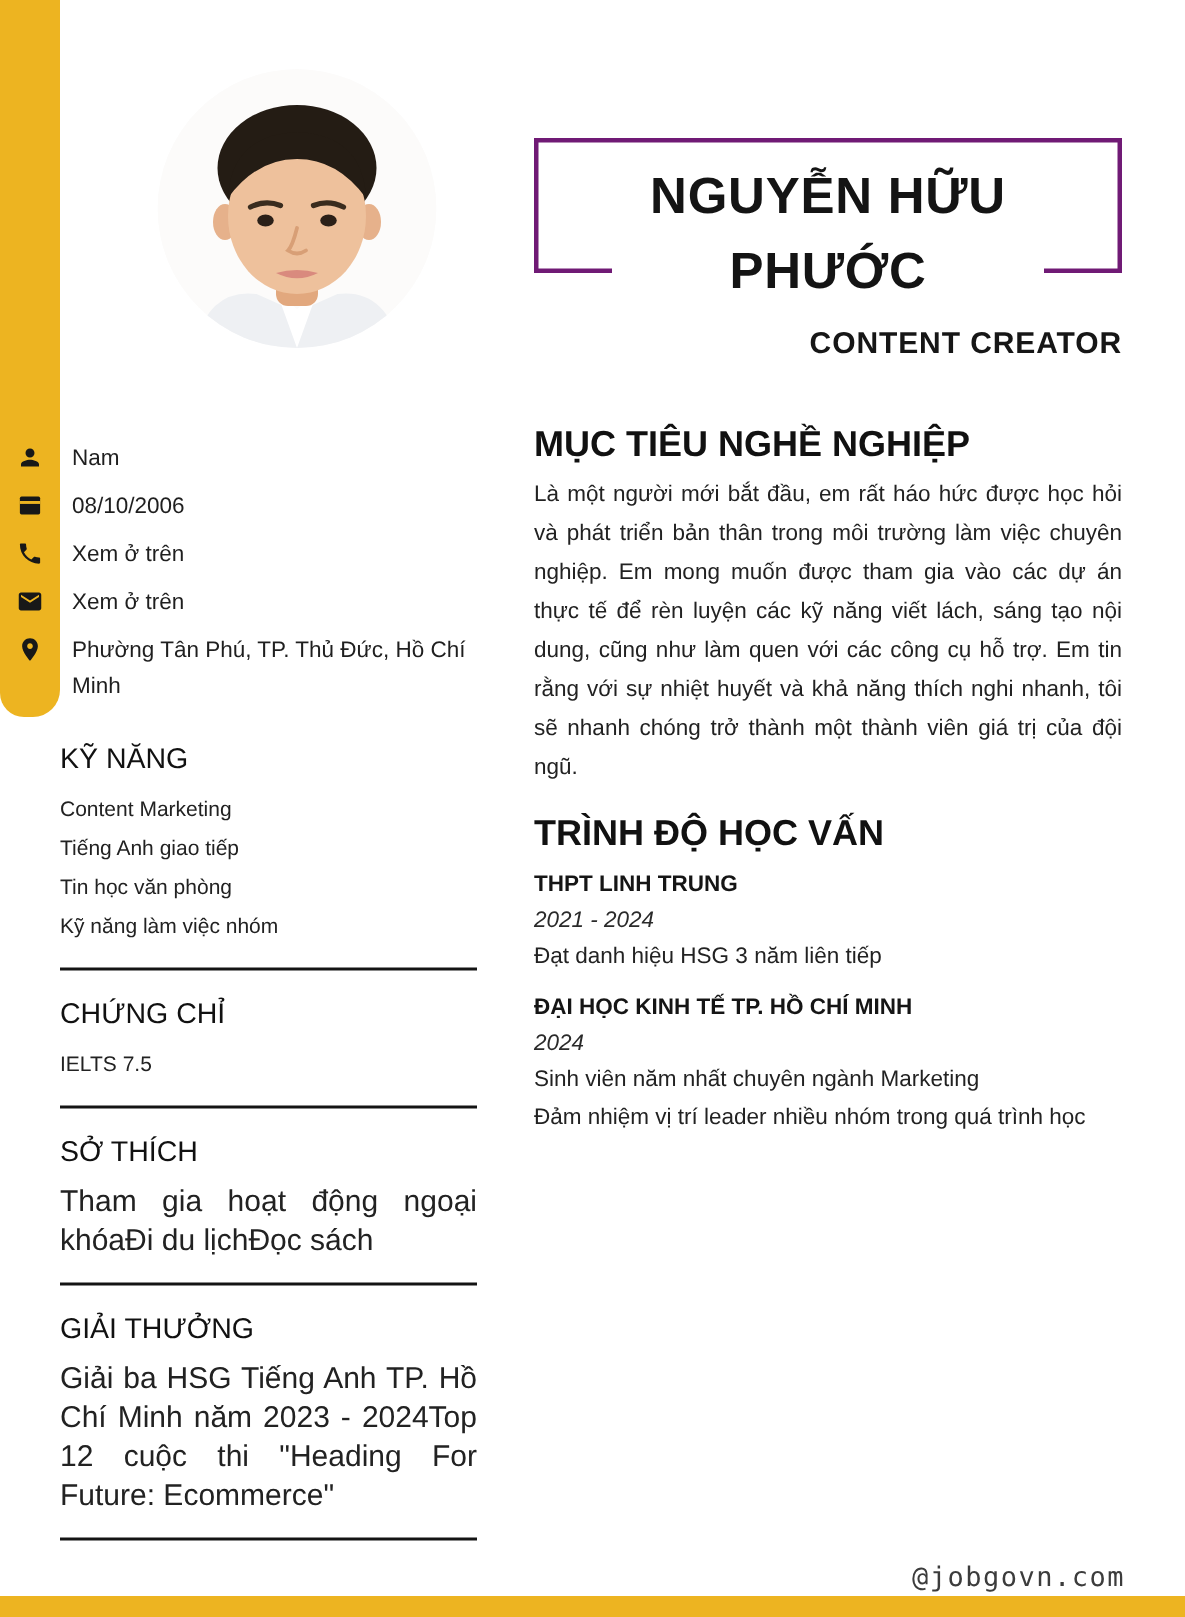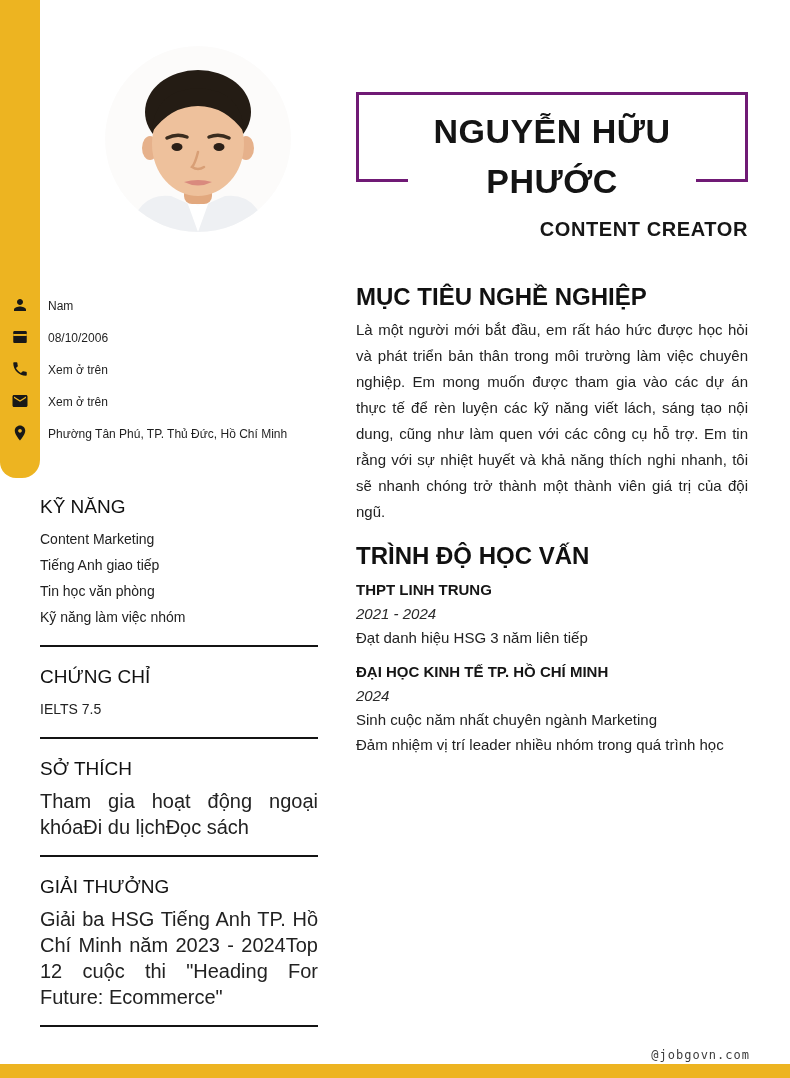--- a/index.html
+++ b/index.html
@@ -51,35 +51,35 @@
   .education-sec { margin-top:18px; }
   .edu-entry { margin-top:10px; }
   .edu-school { font-size:15px; font-weight:bold; color:#151515; line-height:21px; }
   .edu-period { font-size:15px; font-style:italic; color:#2a2a2a; line-height:23px; margin-top:2px; }
   .edu-detail { font-size:15px; color:#222; line-height:25.5px; }
 
   
   .info-list { position:absolute; left:0; top:290px; width:318px; }
   .info-row { display:flex; align-items:flex-start; min-height:32px; }
   .info-icon { width:40px; display:flex; justify-content:center; padding-top:6px; flex:none; }
-  .info-text { font-size:12px; color:#1f1f1f; line-height:24px; padding:4px 0 4px 8px; }
+  .info-text { font-size:15px; color:#1f1f1f; line-height:24px; padding:4px 0 4px 8px; }
 
   .left-sections { position:absolute; left:40px; top:494px; width:278px; }
   .l-heading {
     font-size:19px; font-weight:normal; color:#111; line-height:26px;
     margin-bottom:6px;
   }
   .skill-item { font-size:14px; color:#222; line-height:26px; list-style:none; }
   .divider { border:none; border-top:2px solid #141414; margin:15px 0 17px 0; width:278px; }
   .l-paragraph { font-size:20px; color:#222; line-height:26px; text-align:justify; }
 
   .watermark {
     position:absolute; right:40px; bottom:16px;
     font-family:"DejaVu Sans Mono","Liberation Mono",monospace;
-    font-size:12px; color:#3c3c3c; letter-spacing:1px;
+    font-size:18px; color:#3c3c3c; letter-spacing:1px;
   }
 </style>
 </head>
 <body>
 
 <div class="accent-strip"></div>
 
 <div class="photo-wrap">
   <svg width="186" height="186" viewBox="0 0 186 186">
     <circle cx="93" cy="93" r="93" fill="#fcfbfa"></circle>
@@ -200,20 +200,20 @@
 
     <div class="edu-entry">
       <div class="edu-school">THPT LINH TRUNG</div>
       <div class="edu-period">2021 - 2024</div>
       <div class="edu-detail">Đạt danh hiệu HSG 3 năm liên tiếp</div>
     </div>
 
     <div class="edu-entry">
       <div class="edu-school">ĐẠI HỌC KINH TẾ TP. HỒ CHÍ MINH</div>
       <div class="edu-period">2024</div>
-      <div class="edu-detail">Sinh cuộc năm nhất chuyên ngành Marketing</div>
+      <div class="edu-detail">Sinh viên năm nhất chuyên ngành Marketing</div>
       <div class="edu-detail">Đảm nhiệm vị trí leader nhiều nhóm trong quá trình học</div>
     </div>
   </div>
 </div>
 
 <div class="watermark">@jobgovn.com</div>
 <div class="bottom-bar"></div>
 
 </body></html>

